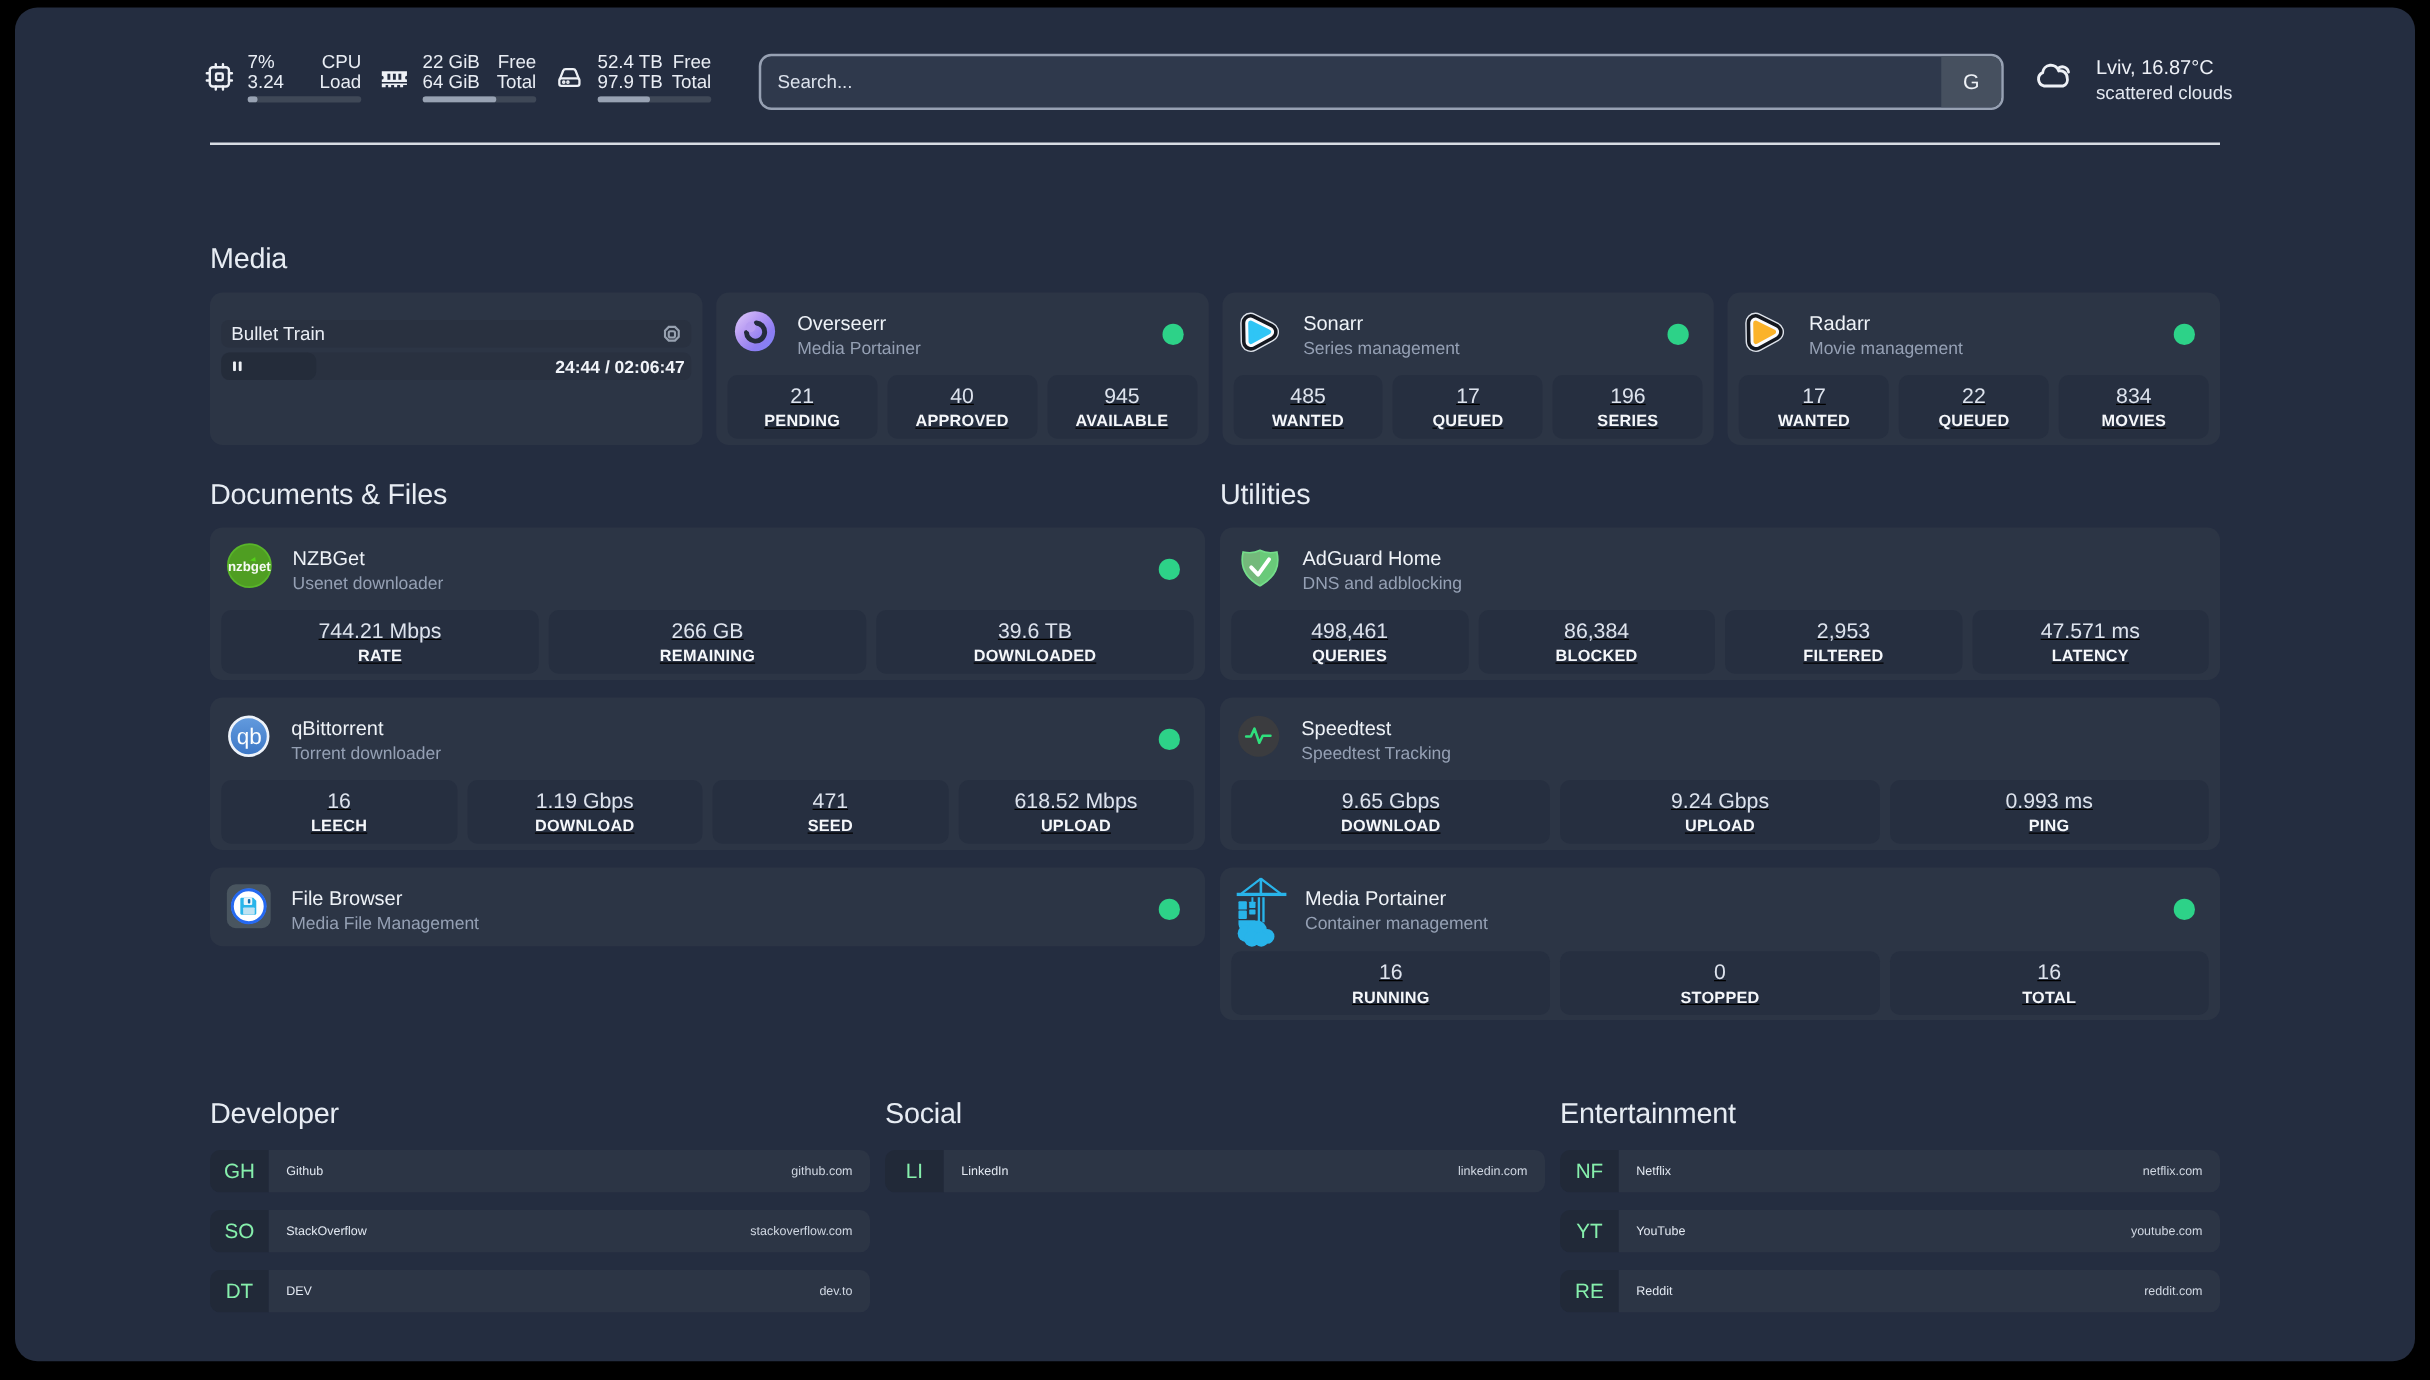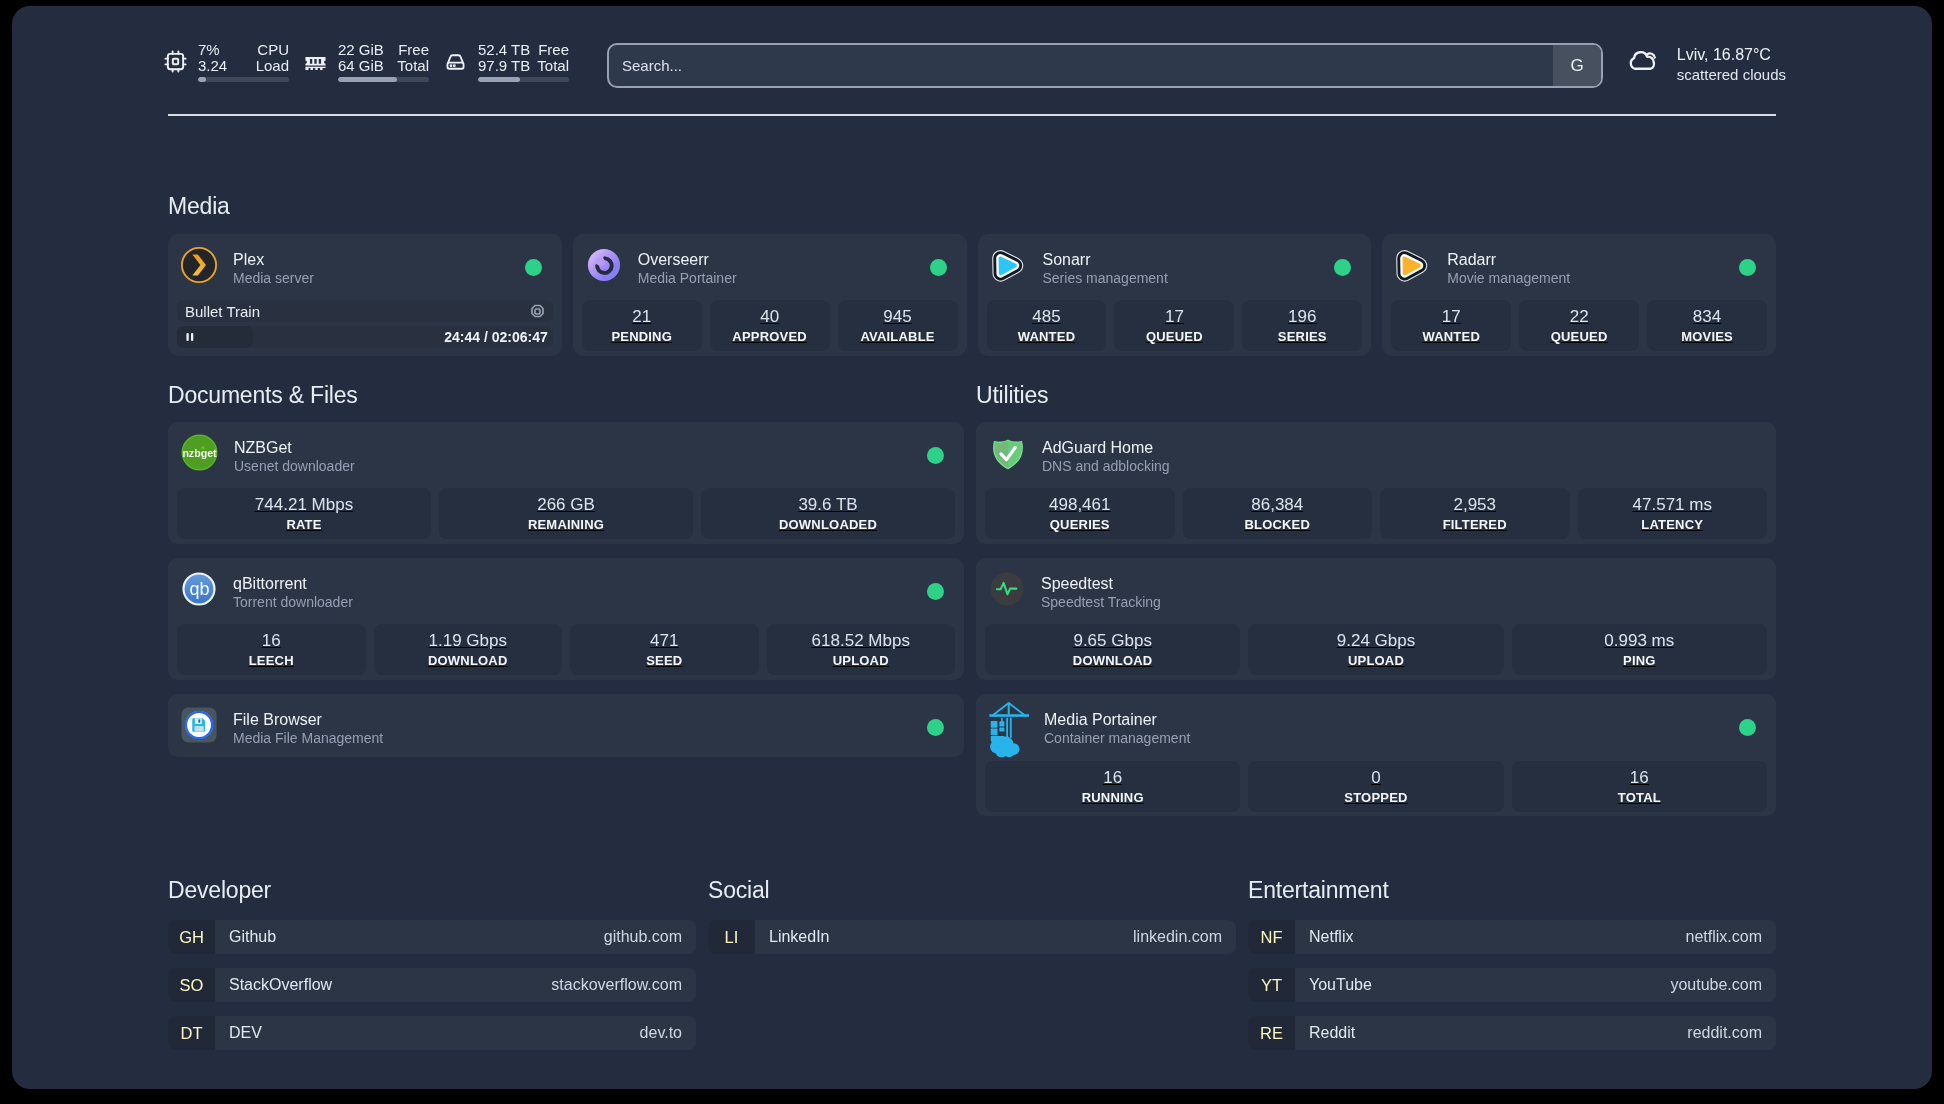--- a/index.html
+++ b/index.html
@@ -46,22 +46,22 @@
 .prow{background:#293140;border-radius:6px;height:22px;display:flex;align-items:center;font-size:15px;color:#e9edf4;position:relative;}
 .prow1{margin-top:13px;padding:0 8px;}
 .prow2{margin-top:4px;}
 .pfill{position:absolute;left:0;top:0;width:76px;height:22px;background:#242c3a;border-radius:7px;}
 .ptime{margin-left:auto;padding-right:5px;font-weight:bold;font-size:14px;color:#f0f3f8;position:relative;}
 .pausebars{position:absolute;left:9px;top:7px;width:8px;height:8px;}
 
 .bookmarks{display:grid;grid-template-columns:repeat(3,528px);gap:12px;margin-top:45px;}
 .bookmarks h2{margin-bottom:15px;}
 .bkitem{display:flex;height:34px;margin-bottom:14px;border-radius:8px;overflow:hidden;}
-.bkabbr{width:47px;background:#212938;color:#fef9c3;font-weight:500;font-size:16.5px;display:flex;align-items:center;justify-content:center;flex:none;}
-.bkbody{flex:1;background:#2c3545;display:flex;align-items:center;padding:0 14px;font-size:16px;}
+.bkabbr{width:47px;background:#212938;color:#86efac;font-weight:500;font-size:16.5px;display:flex;align-items:center;justify-content:center;flex:none;}
+.bkbody{flex:1;background:#2c3545;display:flex;align-items:center;padding:0 14px;font-size:10px;}
 .bkname{color:#e2e8f1;}
 .bkurl{margin-left:auto;color:#d0d7e2;}
 </style>
 </head>
 <body>
 <div class="app">
 <div class="content">
 <div class="header">
   <div class="res">
     <svg class="ricon" viewBox="0 0 24 24" fill="none" stroke="#eef1f6" stroke-width="2" stroke-linecap="round" stroke-linejoin="round">
@@ -136,37 +136,20 @@
       <div class="wt1">Lviv, 16.87°C</div>
       <div class="wt2">scattered clouds</div>
     </div>
   </div>
 </div>
 <div class="divider"></div>
 <div class="sec-media">
 <h2>Media</h2>
 <div class="grid4">
   <div class="card">
-    <div class="chead">
-      <svg class="cicon" viewBox="0 0 40 40">
-                <defs>
-                  <linearGradient id="plg" x1="0" y1="0" x2="0" y2="1">
-                    <stop offset="0" stop-color="#e99c13"></stop>
-                    <stop offset="1" stop-color="#f6bf3e"></stop>
-                  </linearGradient>
-                </defs>
-                <circle cx="20" cy="20" r="18" fill="#232529" stroke="#e8a22b" stroke-width="2"></circle>
-                <path d="M13 9 h5.8 L27.3 20 l-8.5 11 H13 l8.5-11 Z" fill="url(#plg)"></path>
-              </svg>
-      <div class="ctext">
-                <div class="ctitle">Plex</div>
-                <div class="csub">Media server</div>
-              </div>
-      <div class="cdot"></div>
-    </div>
     <div class="prow prow1">
               <span>Bullet Train</span>
       <svg style="margin-left:auto" width="15" height="15" viewBox="0 0 15 15" fill="none" stroke="#97a1b0" stroke-width="1.7">
                 <path d="M5 1.5 h5 l3 3 v5 l-3 3 h-5 l-3-3 v-5 Z"></path>
                 <rect x="5" y="5" width="5" height="5" rx="1.4"></rect>
               </svg>
     </div>
     <div class="prow prow2">
       <div class="pfill"></div>
       <svg class="pausebars" viewBox="0 0 9 9">

